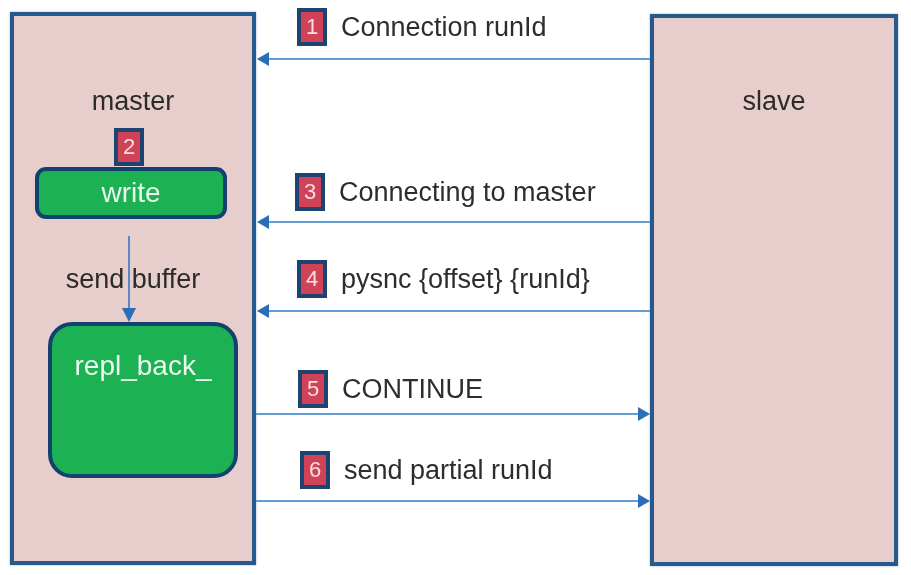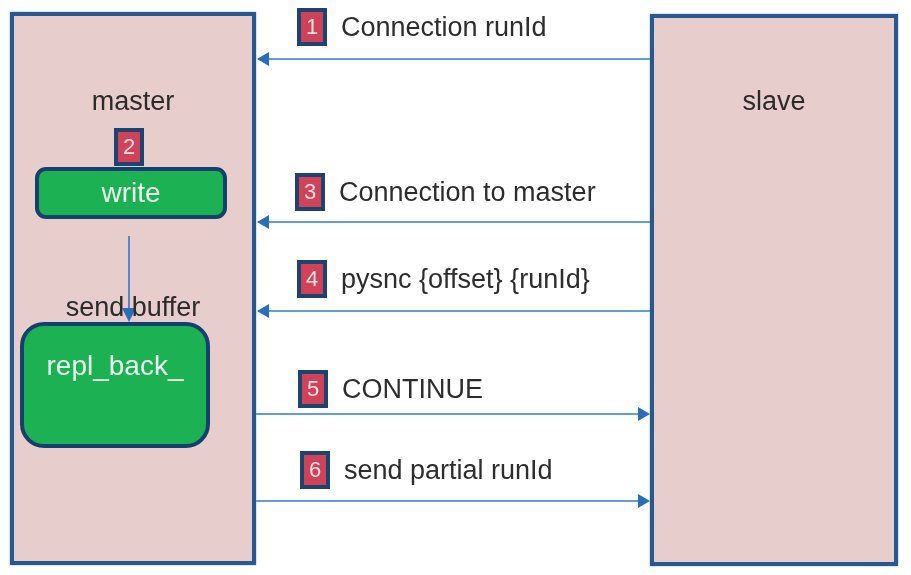--- a/index.html
+++ b/index.html
@@ -59,22 +59,22 @@
     text-align: center;
   }
   .green-box.write {
     left: 21px; top: 151px;
     width: 192px; height: 52px;
     border-radius: 11px;
     font-size: 28px;
     line-height: 44px;
   }
   .green-box.backlog {
-    left: 6px; top: 306px;
-    width: 190px; height: 126px;
+    left: 34px; top: 306px;
+    width: 190px; height: 156px;
     border-radius: 24px;
     font-size: 28px;
     line-height: 37px;
     padding-top: 21px;
   }
 
   
   .v-line {
     position: absolute;
     left: 114px; top: 220px;
@@ -90,21 +90,20 @@
     border-top: 14px solid #2a6db8;
   }
   .send-buffer-label {
     position: absolute;
     left: 0; right: 0; top: 244px;
     text-align: center;
     font-size: 27px;
     line-height: 38px;
     color: #2b2b2b;
     z-index: 2;
-    margin-top: 28px;
   }
 
   
   .msg-header {
     position: absolute;
     display: flex;
     align-items: center;
     gap: 14px;
     height: 40px;
     z-index: 3;
@@ -170,21 +169,21 @@
   </div>
 
   <div class="msg-header" id="hdr1">
     <span class="badge">1</span>
     <span class="msg-label">Connection runId</span>
   </div>
   <div class="arrow to-master" id="arr1"></div>
 
   <div class="msg-header" id="hdr3">
     <span class="badge">3</span>
-    <span class="msg-label">Connection to master</span>
+    <span class="msg-label">Connecting to master</span>
   </div>
   <div class="arrow to-master" id="arr3"></div>
 
   <div class="msg-header" id="hdr4">
     <span class="badge">4</span>
     <span class="msg-label">pysnc {offset} {runId}</span>
   </div>
   <div class="arrow to-master" id="arr4"></div>
 
   <div class="msg-header" id="hdr5">

